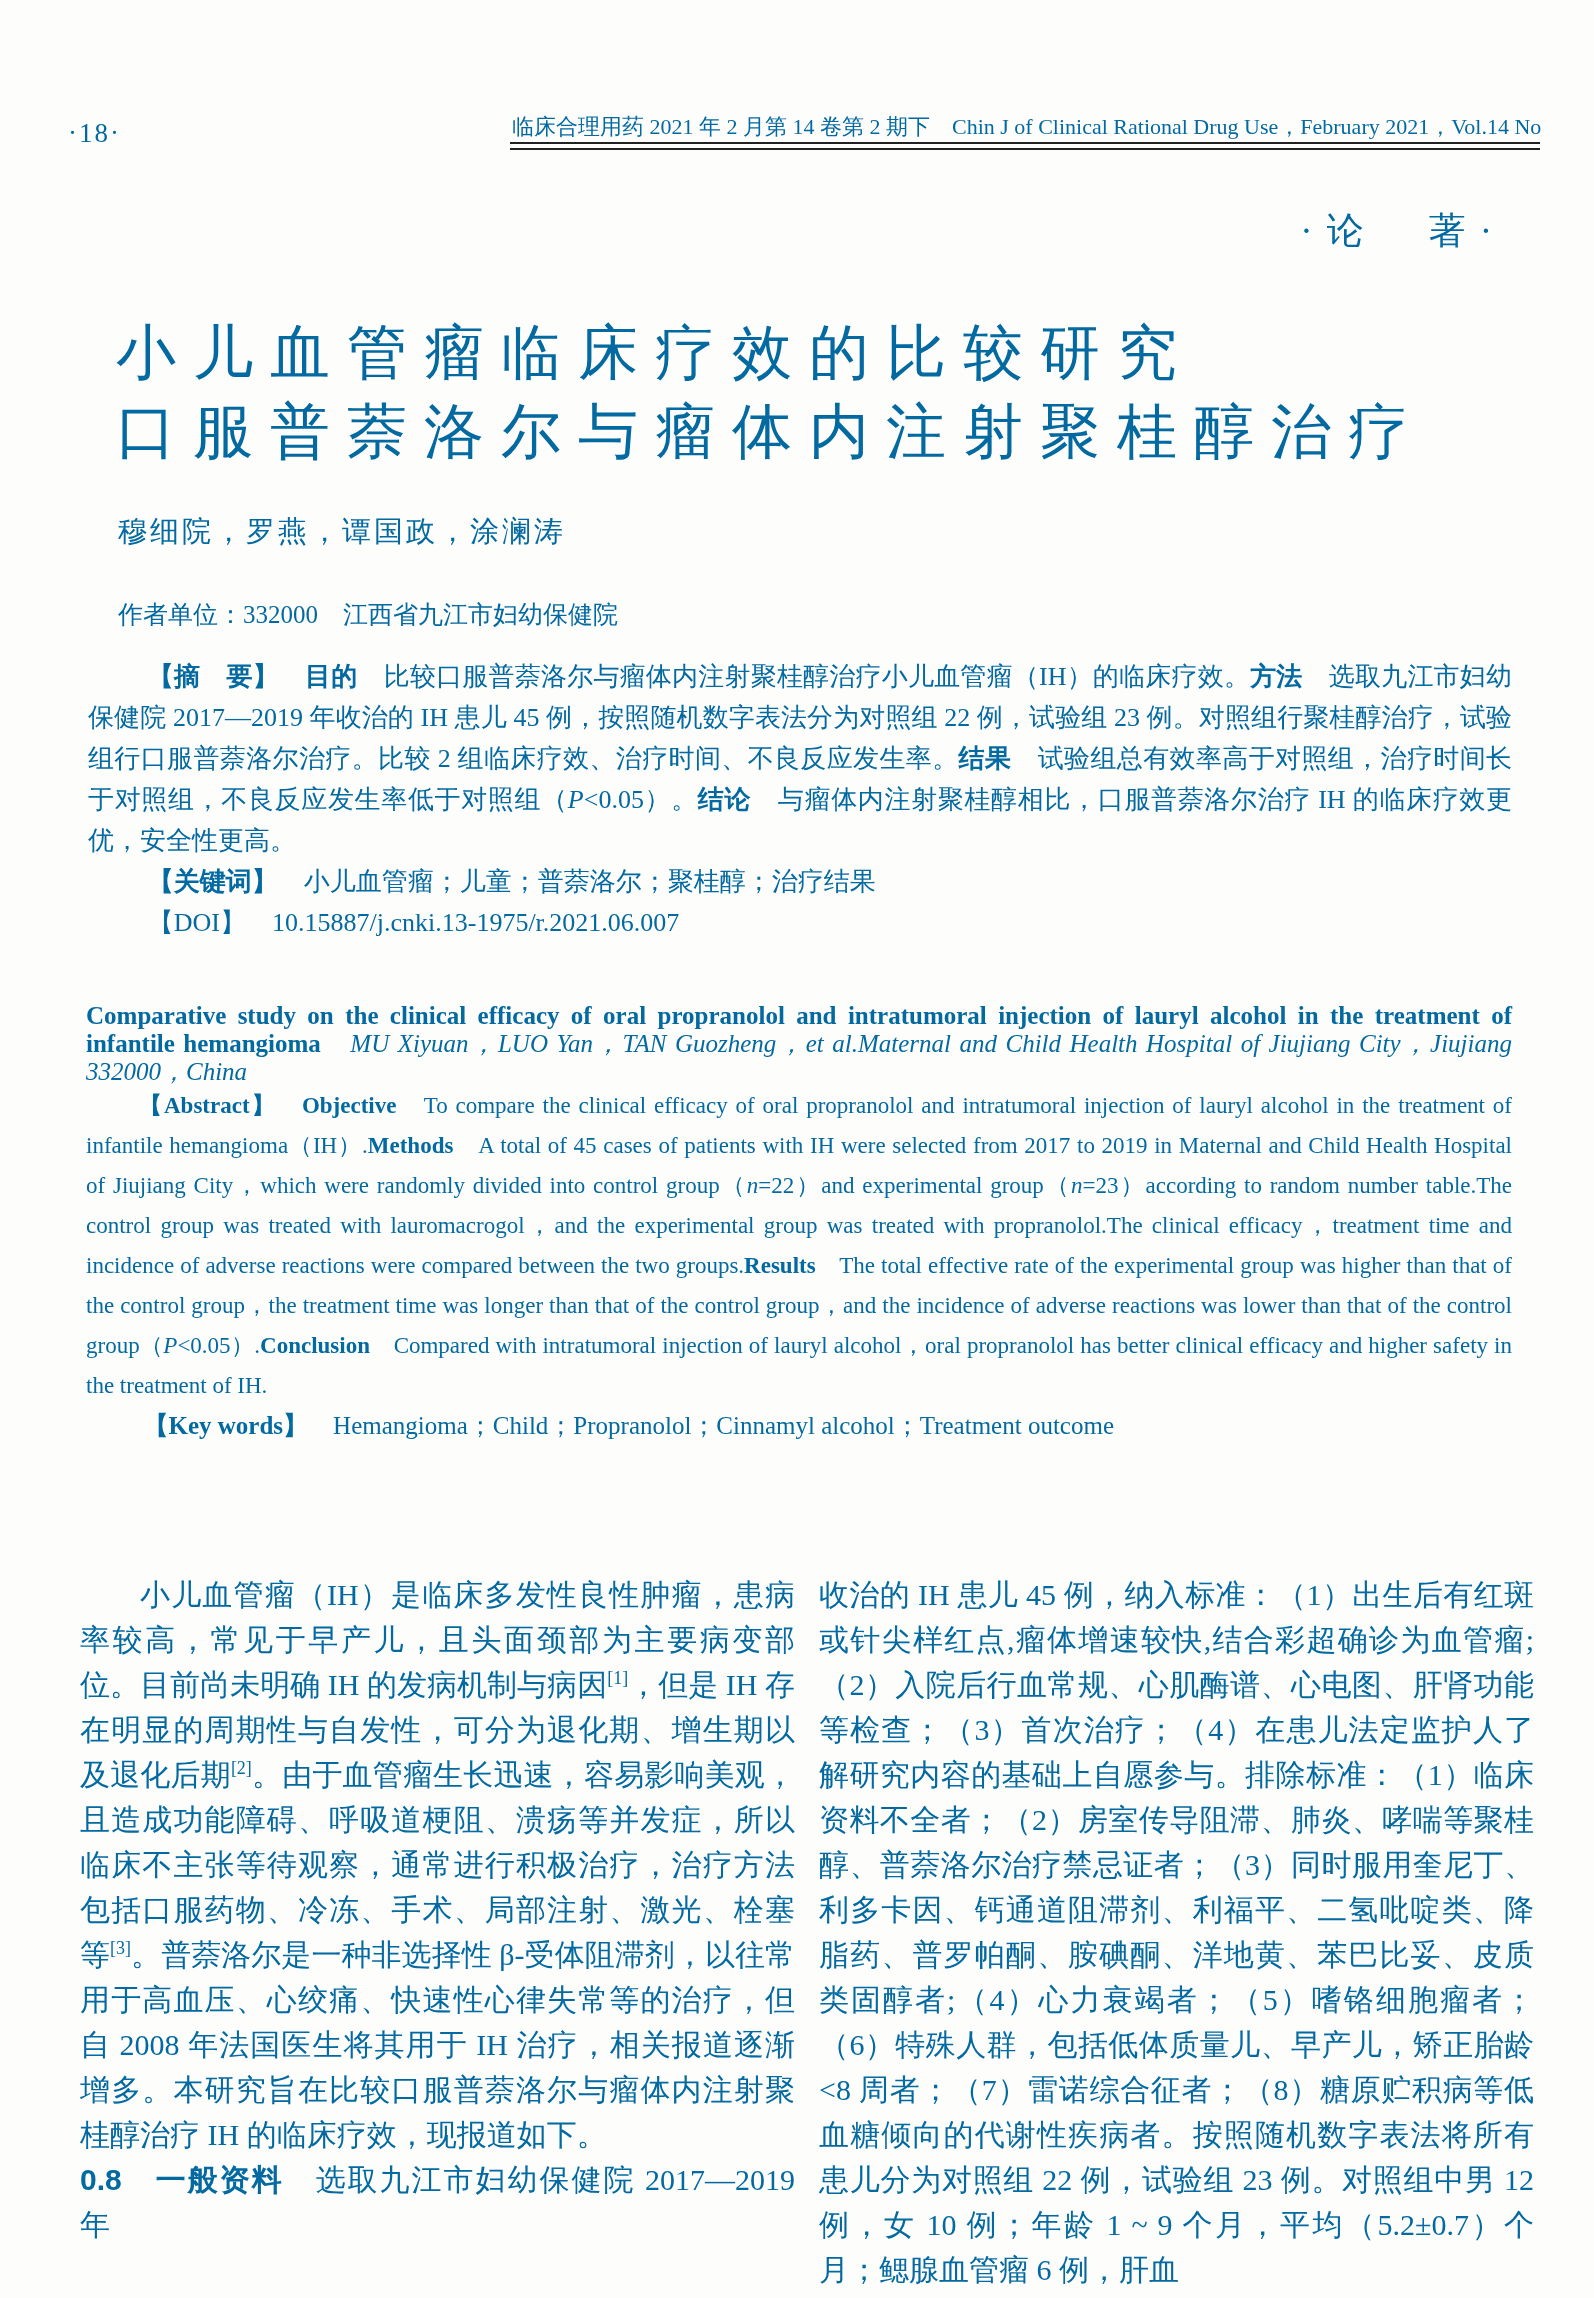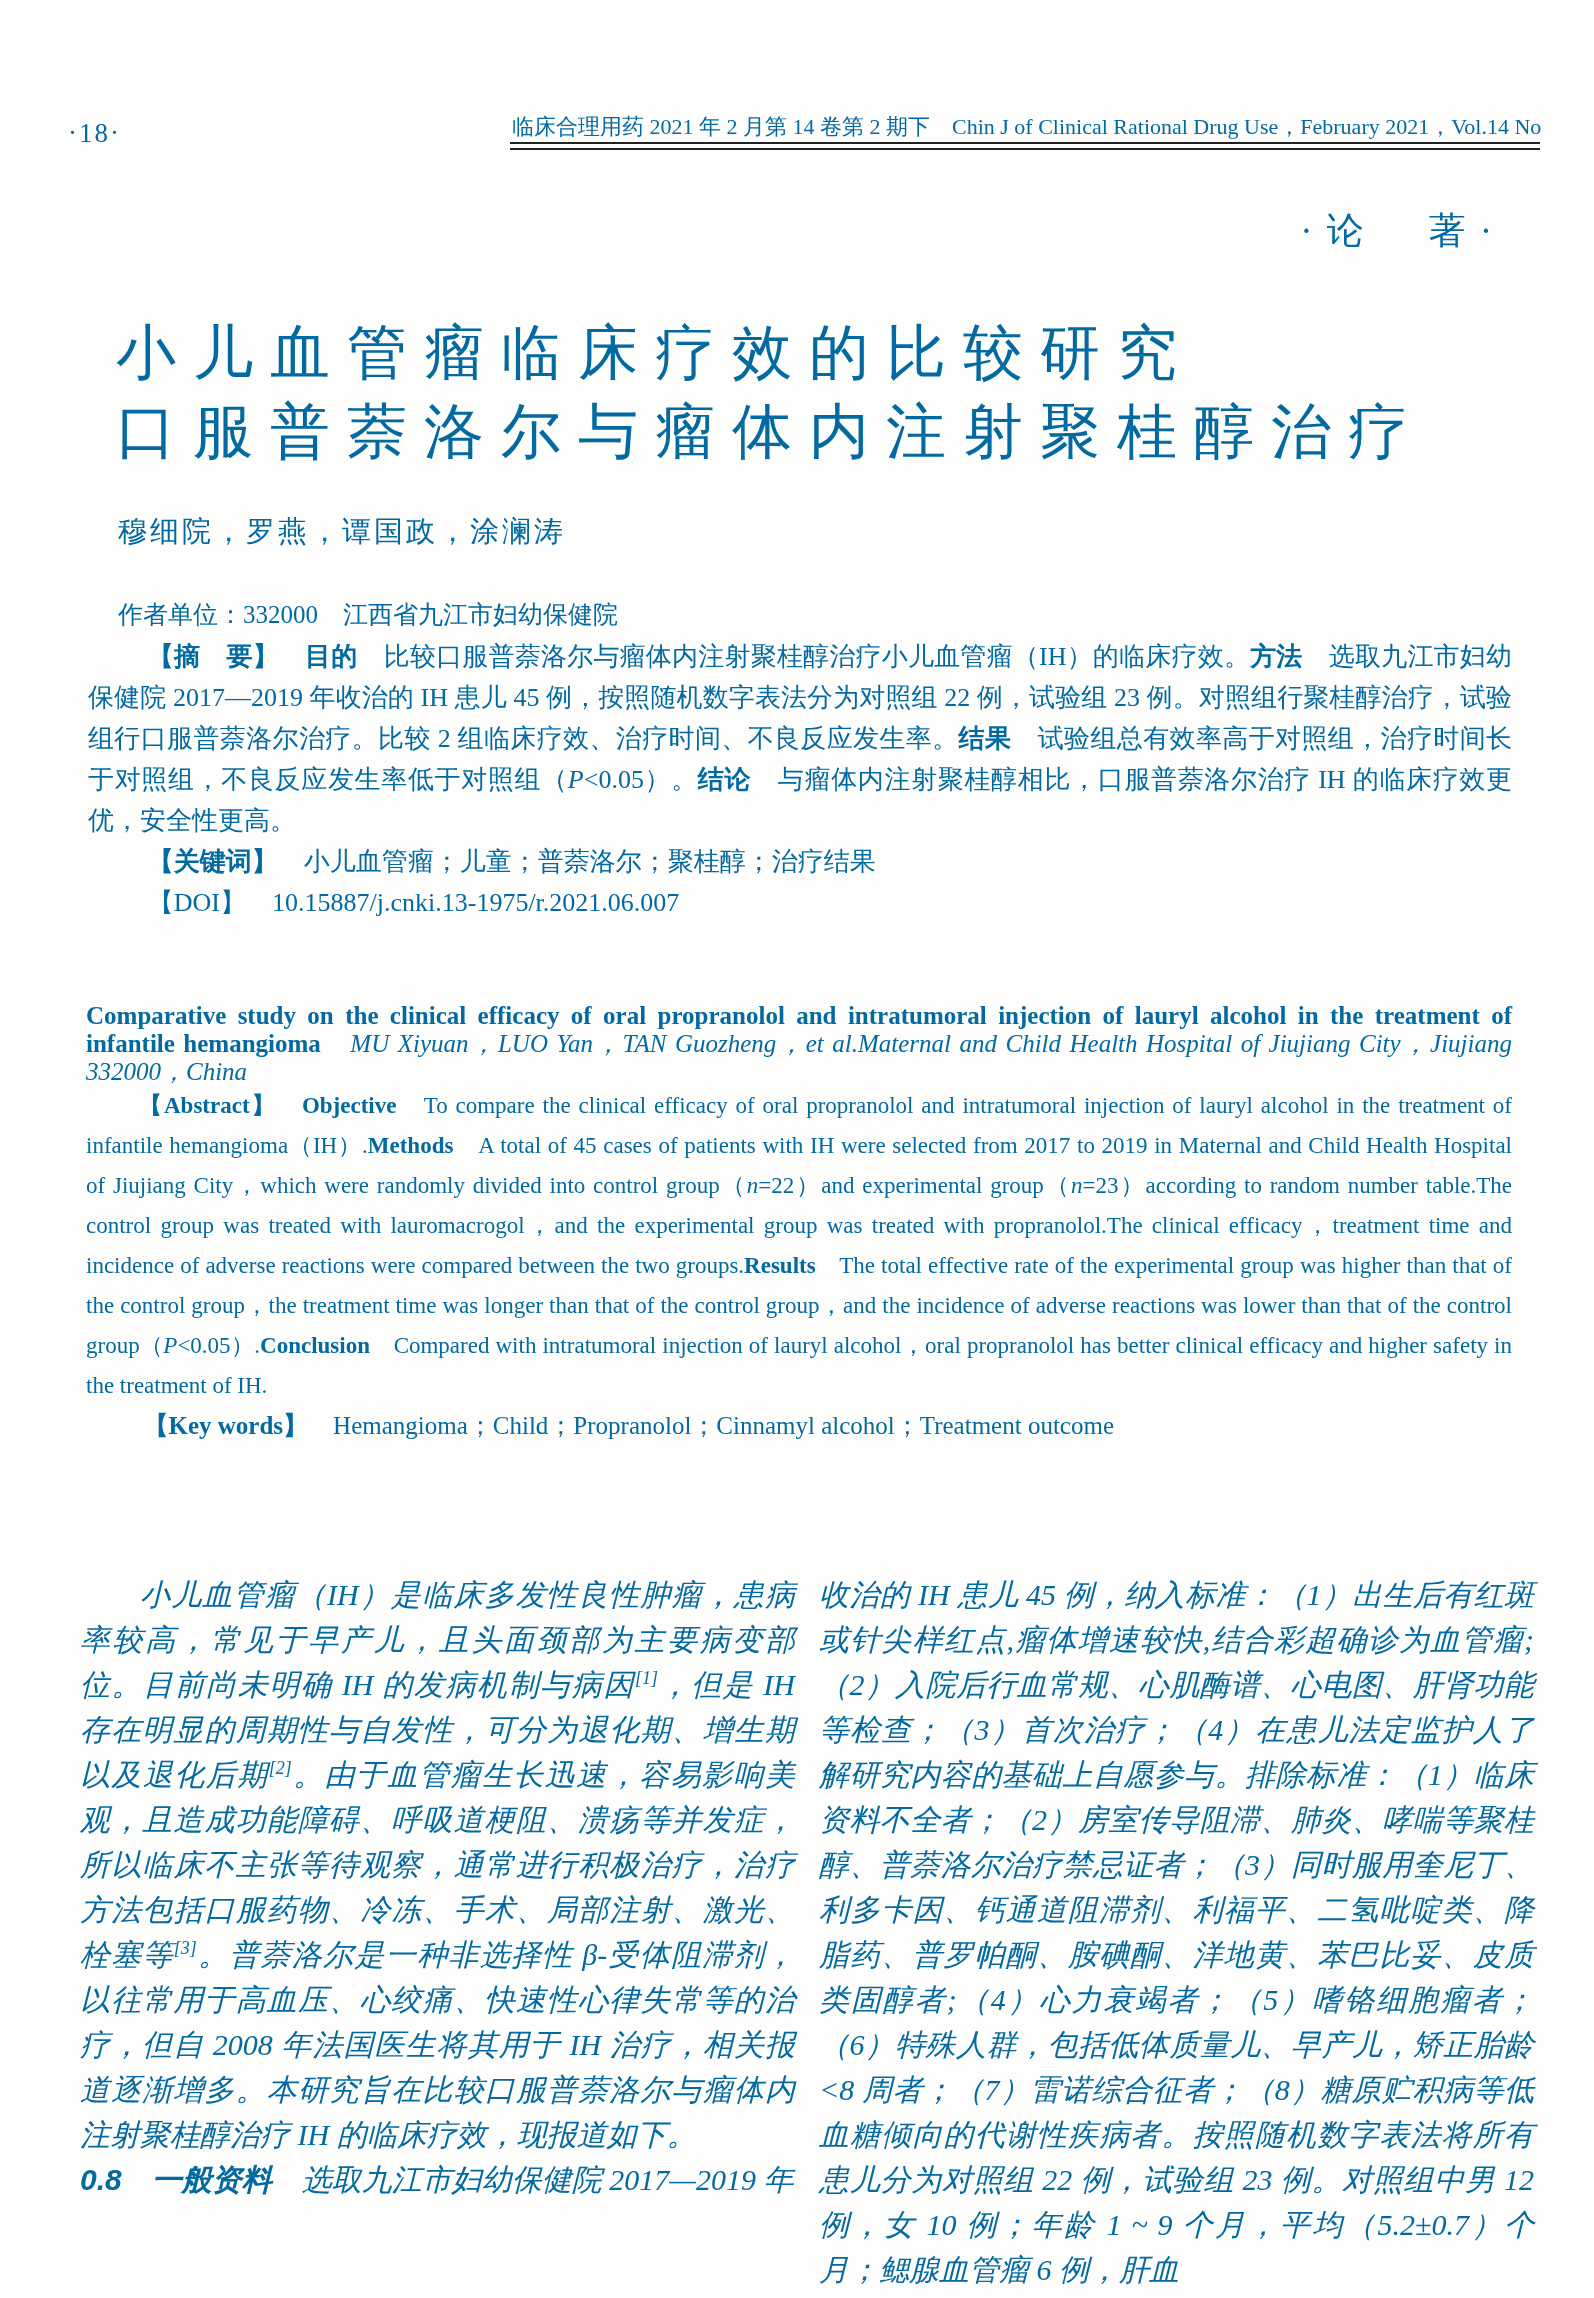--- a/index.html
+++ b/index.html
@@ -15,32 +15,32 @@
   
   .page-number{position:absolute;left:68px;top:118px;font-size:27px;letter-spacing:2px;}
   .journal-info{position:absolute;left:512px;top:112px;width:1030px;font-size:22px;line-height:30px;white-space:nowrap;overflow:hidden;}
   .header-rule{position:absolute;left:510px;top:142px;width:1030px;height:8px;box-sizing:border-box;border-top:2px solid #222;border-bottom:2px solid #222;}
   .section-label{position:absolute;right:88px;top:206px;font-size:37px;letter-spacing:14px;font-weight:400;text-align:center;}
   
   .article-title{position:absolute;left:116px;top:314px;font-size:60px;line-height:79px;letter-spacing:17px;font-weight:400;}
   .authors{position:absolute;left:118px;top:512px;font-size:29px;letter-spacing:3px;}
   .affiliation{position:absolute;left:118px;top:598px;font-size:25px;}
   
-  .abstract-block{position:absolute;left:88px;width:1424px;top:636px;font-size:26px;line-height:41px;text-align:justify;}
+  .abstract-block{position:absolute;left:88px;width:1424px;top:656px;font-size:26px;line-height:41px;text-align:justify;}
   .abstract-block p{margin:0;}
   .p-abstract-cn{text-indent:2.3em;}
   .p-keywords-cn,.p-doi{padding-left:2.3em;}
   
   .english-block{position:absolute;left:86px;width:1426px;top:1002px;}
   .english-block p{margin:0;}
   .p-title-en{font-size:25px;line-height:28px;text-align:justify;}
   .p-abstract-en{font-size:23px;line-height:40px;text-align:justify;text-indent:2.3em;margin-top:3px;}
   .p-keywords-en{font-size:25px;line-height:40px;padding-left:2.3em;}
   
-  .body-columns{position:absolute;left:80px;top:1572px;width:1458px;display:flex;gap:24px;font-size:30px;line-height:45px;text-align:justify;font-style:italic;}
+  .body-columns{position:absolute;left:80px;top:1572px;width:1458px;display:flex;gap:24px;font-size:30px;line-height:45px;text-align:justify;}
   .col{width:715px;}
   .col p{margin:0;}
   .p-indent{text-indent:2em;}
   .sec-heading{font-size:30px;line-height:45px;margin:0;font-weight:bold;font-family:"Liberation Sans","DejaVu Sans",sans-serif;}
   
   .rt-b{font-weight:bold;}
   .rt-i{font-style:italic;}
   .rt-h{font-weight:bold;font-family:"Liberation Sans","DejaVu Sans",sans-serif;}
   .rt-sup{vertical-align:super;font-size:0.6em;line-height:0;}
 </style>

